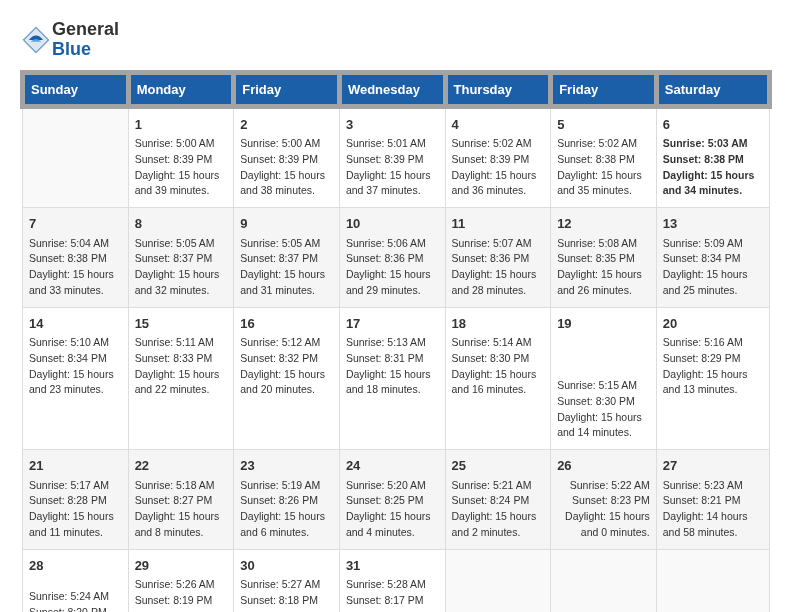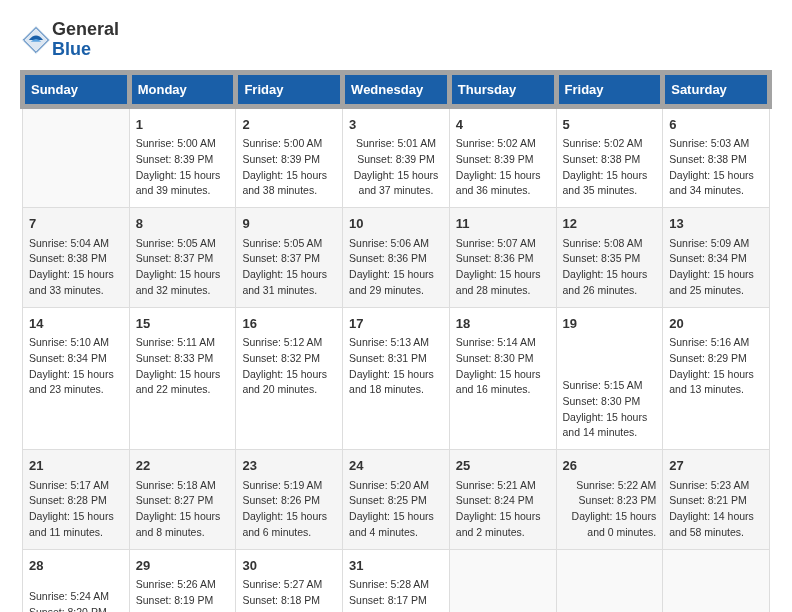--- a/index.html
+++ b/index.html
@@ -137,42 +137,42 @@
         </td>
         <td>
           <span class="day-number">2</span>
           <div class="day-info" style="white-space: pre-line;">Sunrise: 5:00 AM
 Sunset: 8:39 PM
 Daylight: 15 hours
 and 38 minutes.</div>
         </td>
         <td>
           <span class="day-number">3</span>
-          <div class="day-info" style="white-space: pre-line; text-align: center;">Sunrise: 5:01 AM
+          <div class="day-info" style="white-space: pre-line;">Sunrise: 5:01 AM
 Sunset: 8:39 PM
 Daylight: 15 hours
 and 37 minutes.</div>
         </td>
         <td>
           <span class="day-number">4</span>
           <div class="day-info" style="white-space: pre-line;">Sunrise: 5:02 AM
 Sunset: 8:39 PM
 Daylight: 15 hours
 and 36 minutes.</div>
         </td>
         <td>
           <span class="day-number">5</span>
           <div class="day-info" style="white-space: pre-line;">Sunrise: 5:02 AM
 Sunset: 8:38 PM
 Daylight: 15 hours
 and 35 minutes.</div>
         </td>
         <td>
           <span class="day-number">6</span>
-          <div class="day-info" style="white-space: pre-line;">Sunrise: 5:03 AM
+          <div class="day-info" style="white-space: pre-line; font-weight: bold;">Sunrise: 5:03 AM
 Sunset: 8:38 PM
 Daylight: 15 hours
 and 34 minutes.</div>
         </td>
       </tr>
       <tr>
         <td>
           <span class="day-number">7</span>
           <div class="day-info" style="white-space: pre-line;">Sunrise: 5:04 AM
 Sunset: 8:38 PM

